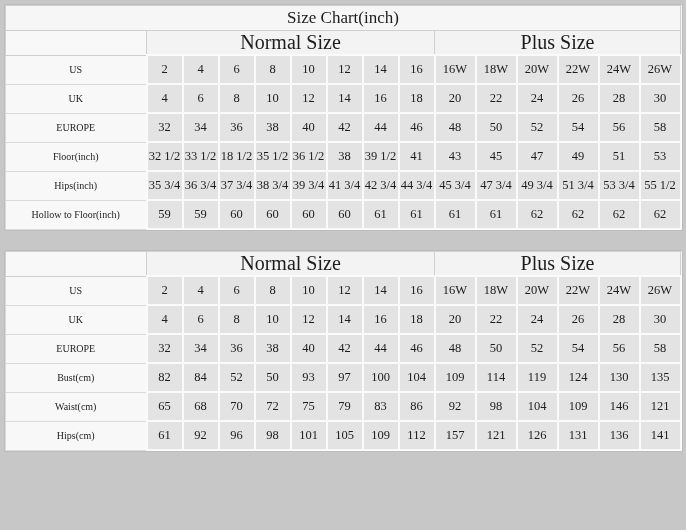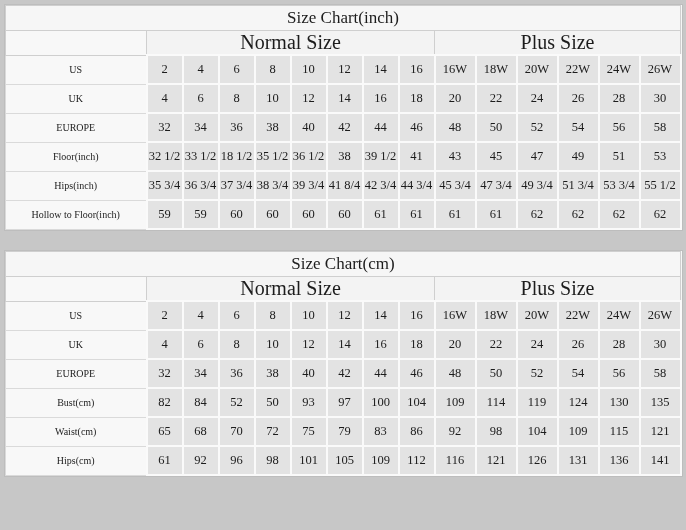--- a/index.html
+++ b/index.html
@@ -157,21 +157,21 @@
             <td class="data-cell">51</td>
             <td class="data-cell">53</td>
           </tr>
           <tr>
             <td class="row-label">Hips(inch)</td>
             <td class="data-cell">35 3/4</td>
             <td class="data-cell">36 3/4</td>
             <td class="data-cell">37 3/4</td>
             <td class="data-cell">38 3/4</td>
             <td class="data-cell">39 3/4</td>
-            <td class="data-cell">41 8/4</td>
+            <td class="data-cell">41 3/4</td>
             <td class="data-cell">42 3/4</td>
             <td class="data-cell">44 3/4</td>
             <td class="data-cell">45 3/4</td>
             <td class="data-cell">47 3/4</td>
             <td class="data-cell">49 3/4</td>
             <td class="data-cell">51 3/4</td>
             <td class="data-cell">53 3/4</td>
             <td class="data-cell">55 1/2</td>
           </tr>
           <tr>
@@ -208,23 +208,20 @@
           <col style="width: 36px;">
           <col style="width: 36px;">
           <col style="width: 41px;">
           <col style="width: 41px;">
           <col style="width: 41px;">
           <col style="width: 41px;">
           <col style="width: 41px;">
           <col style="width: 41px;">
         </colgroup>
         <tbody>
-          <tr>
-            <td colspan="15" class="title-cell">Size Chart(cm)</td>
-          </tr>
           <tr>
             <td colspan="1" class="corner-cell"></td>
             <td colspan="8" class="group-cell">Normal Size</td>
             <td colspan="6" class="group-cell">Plus Size</td>
           </tr>
           <tr>
             <td class="row-label">US</td>
             <td class="data-cell">2</td>
             <td class="data-cell">4</td>
             <td class="data-cell">6</td>
@@ -298,34 +295,34 @@
             <td class="data-cell">70</td>
             <td class="data-cell">72</td>
             <td class="data-cell">75</td>
             <td class="data-cell">79</td>
             <td class="data-cell">83</td>
             <td class="data-cell">86</td>
             <td class="data-cell">92</td>
             <td class="data-cell">98</td>
             <td class="data-cell">104</td>
             <td class="data-cell">109</td>
-            <td class="data-cell">115</td>
+            <td class="data-cell">146</td>
             <td class="data-cell">121</td>
           </tr>
           <tr>
             <td class="row-label">Hips(cm)</td>
             <td class="data-cell">61</td>
             <td class="data-cell">92</td>
             <td class="data-cell">96</td>
             <td class="data-cell">98</td>
             <td class="data-cell">101</td>
             <td class="data-cell">105</td>
             <td class="data-cell">109</td>
             <td class="data-cell">112</td>
-            <td class="data-cell">116</td>
+            <td class="data-cell">157</td>
             <td class="data-cell">121</td>
             <td class="data-cell">126</td>
             <td class="data-cell">131</td>
             <td class="data-cell">136</td>
             <td class="data-cell">141</td>
           </tr>
         </tbody>
       </table>
   </div>
 </div>

